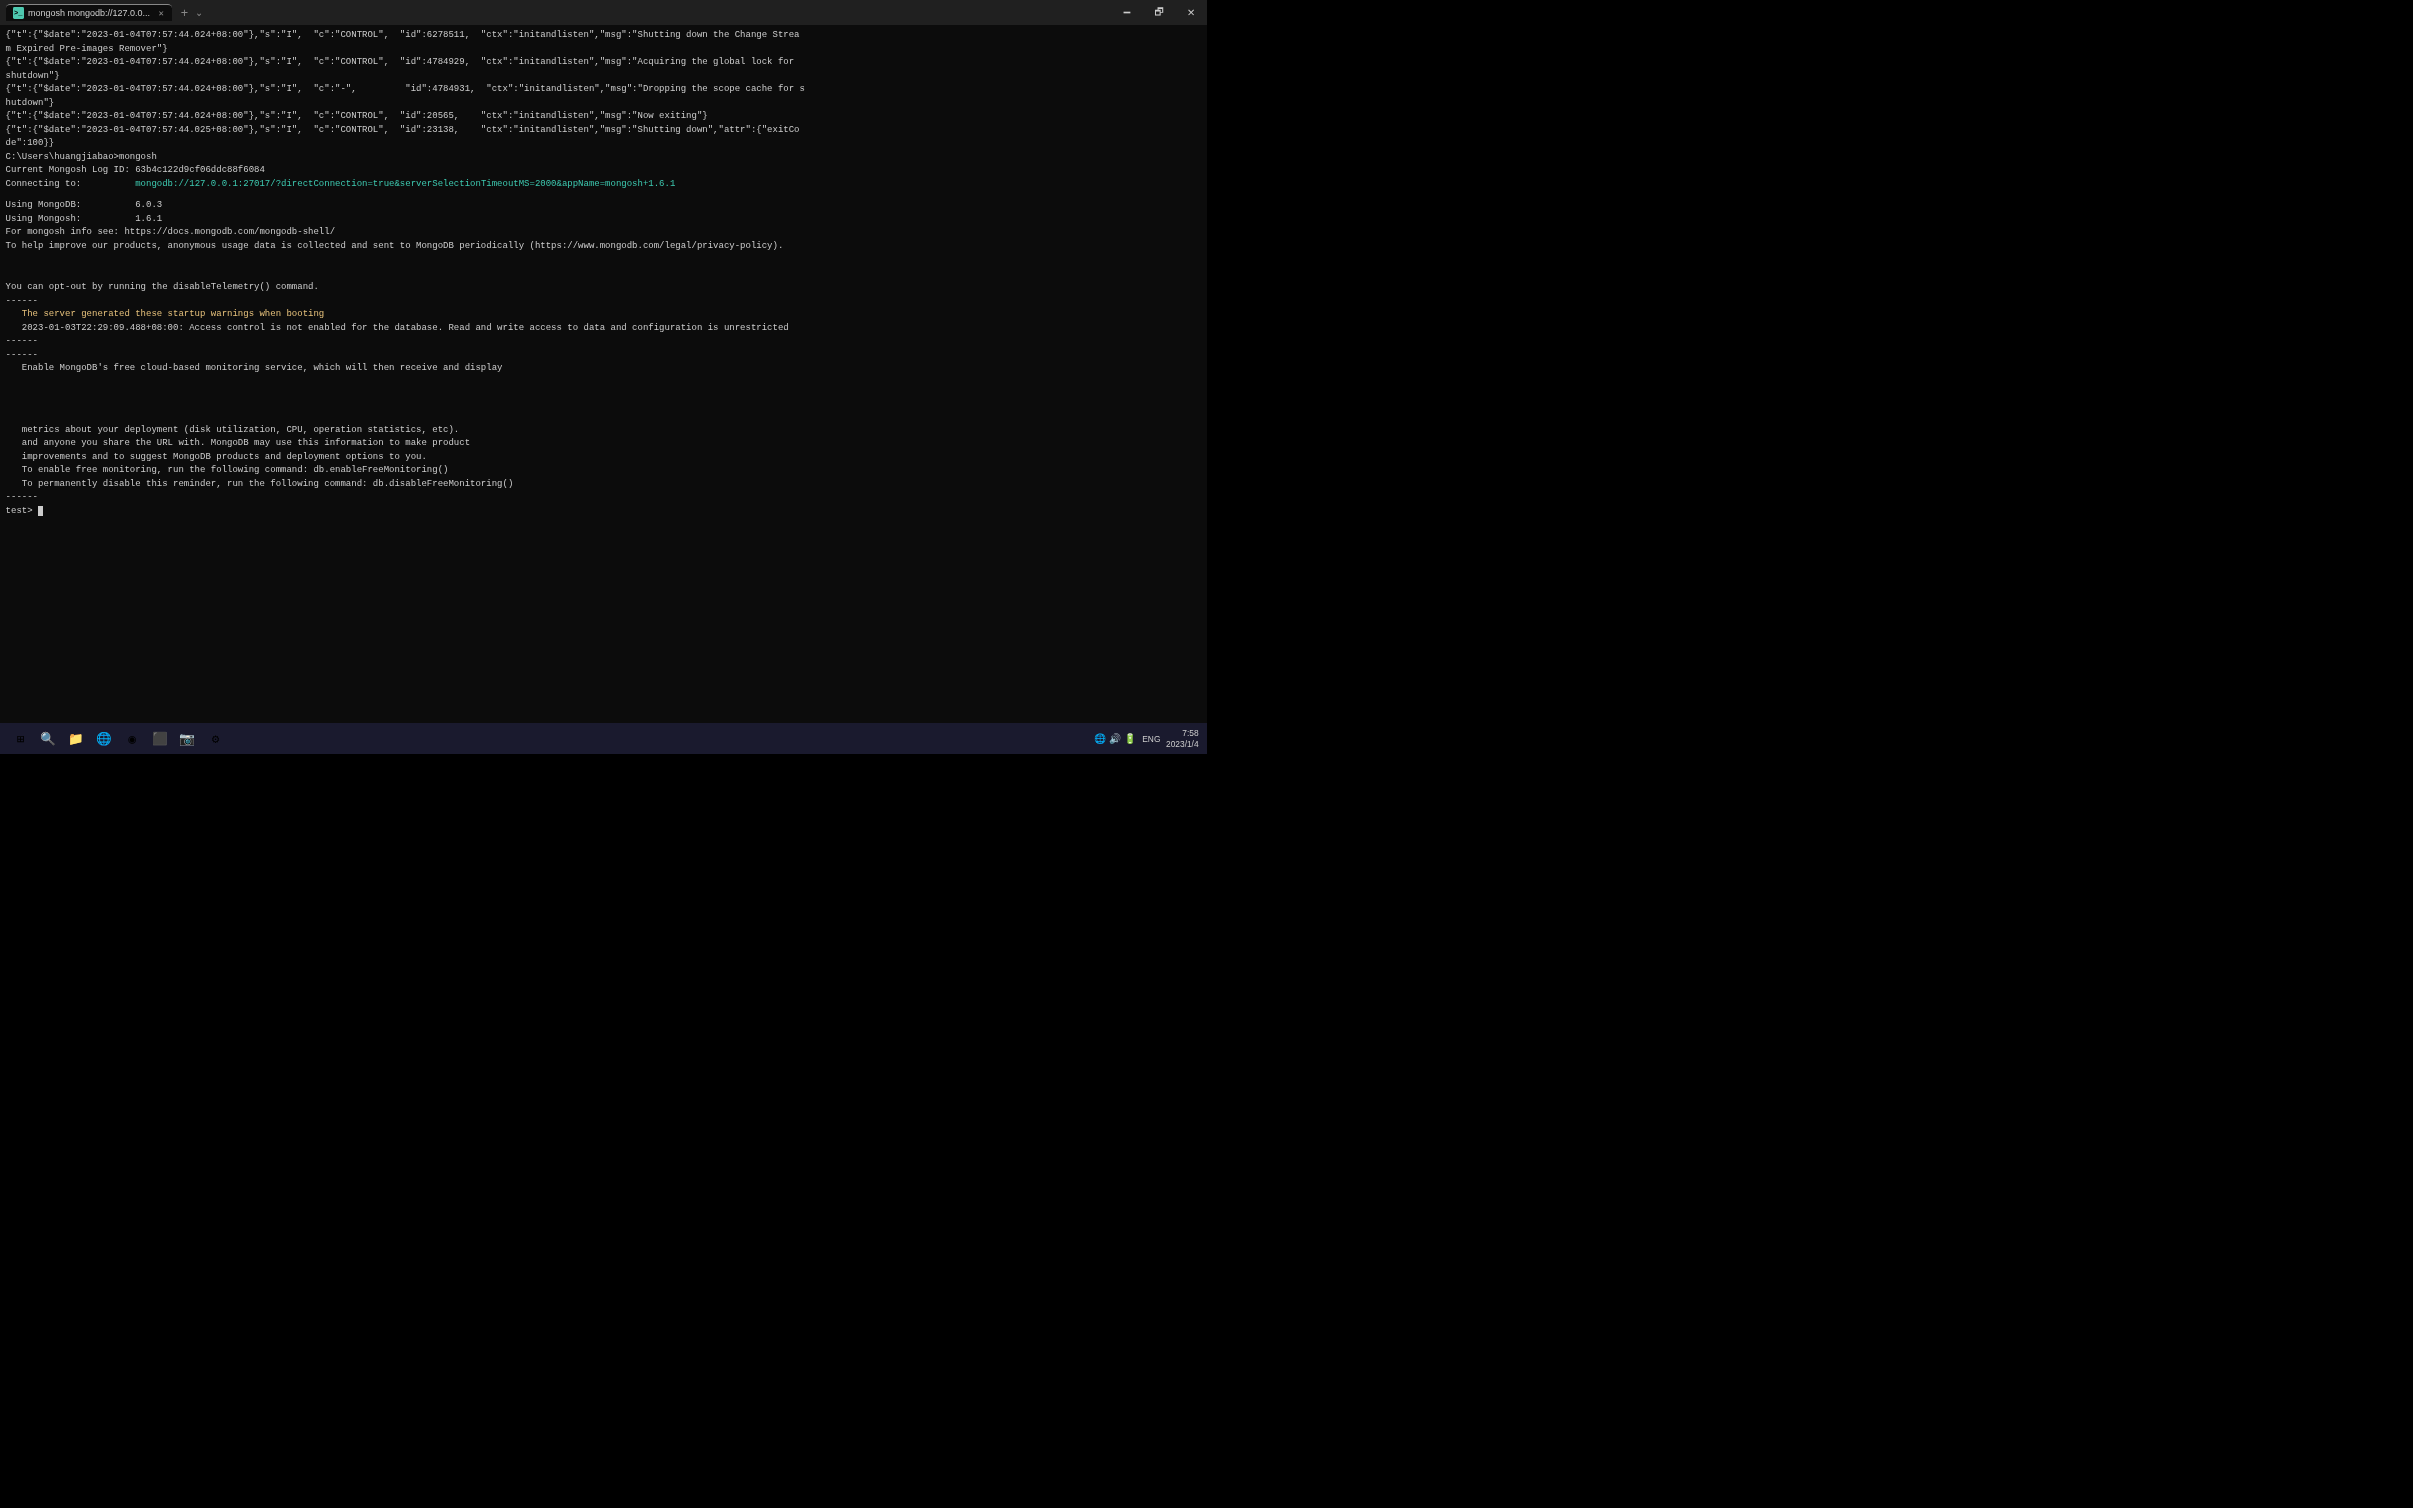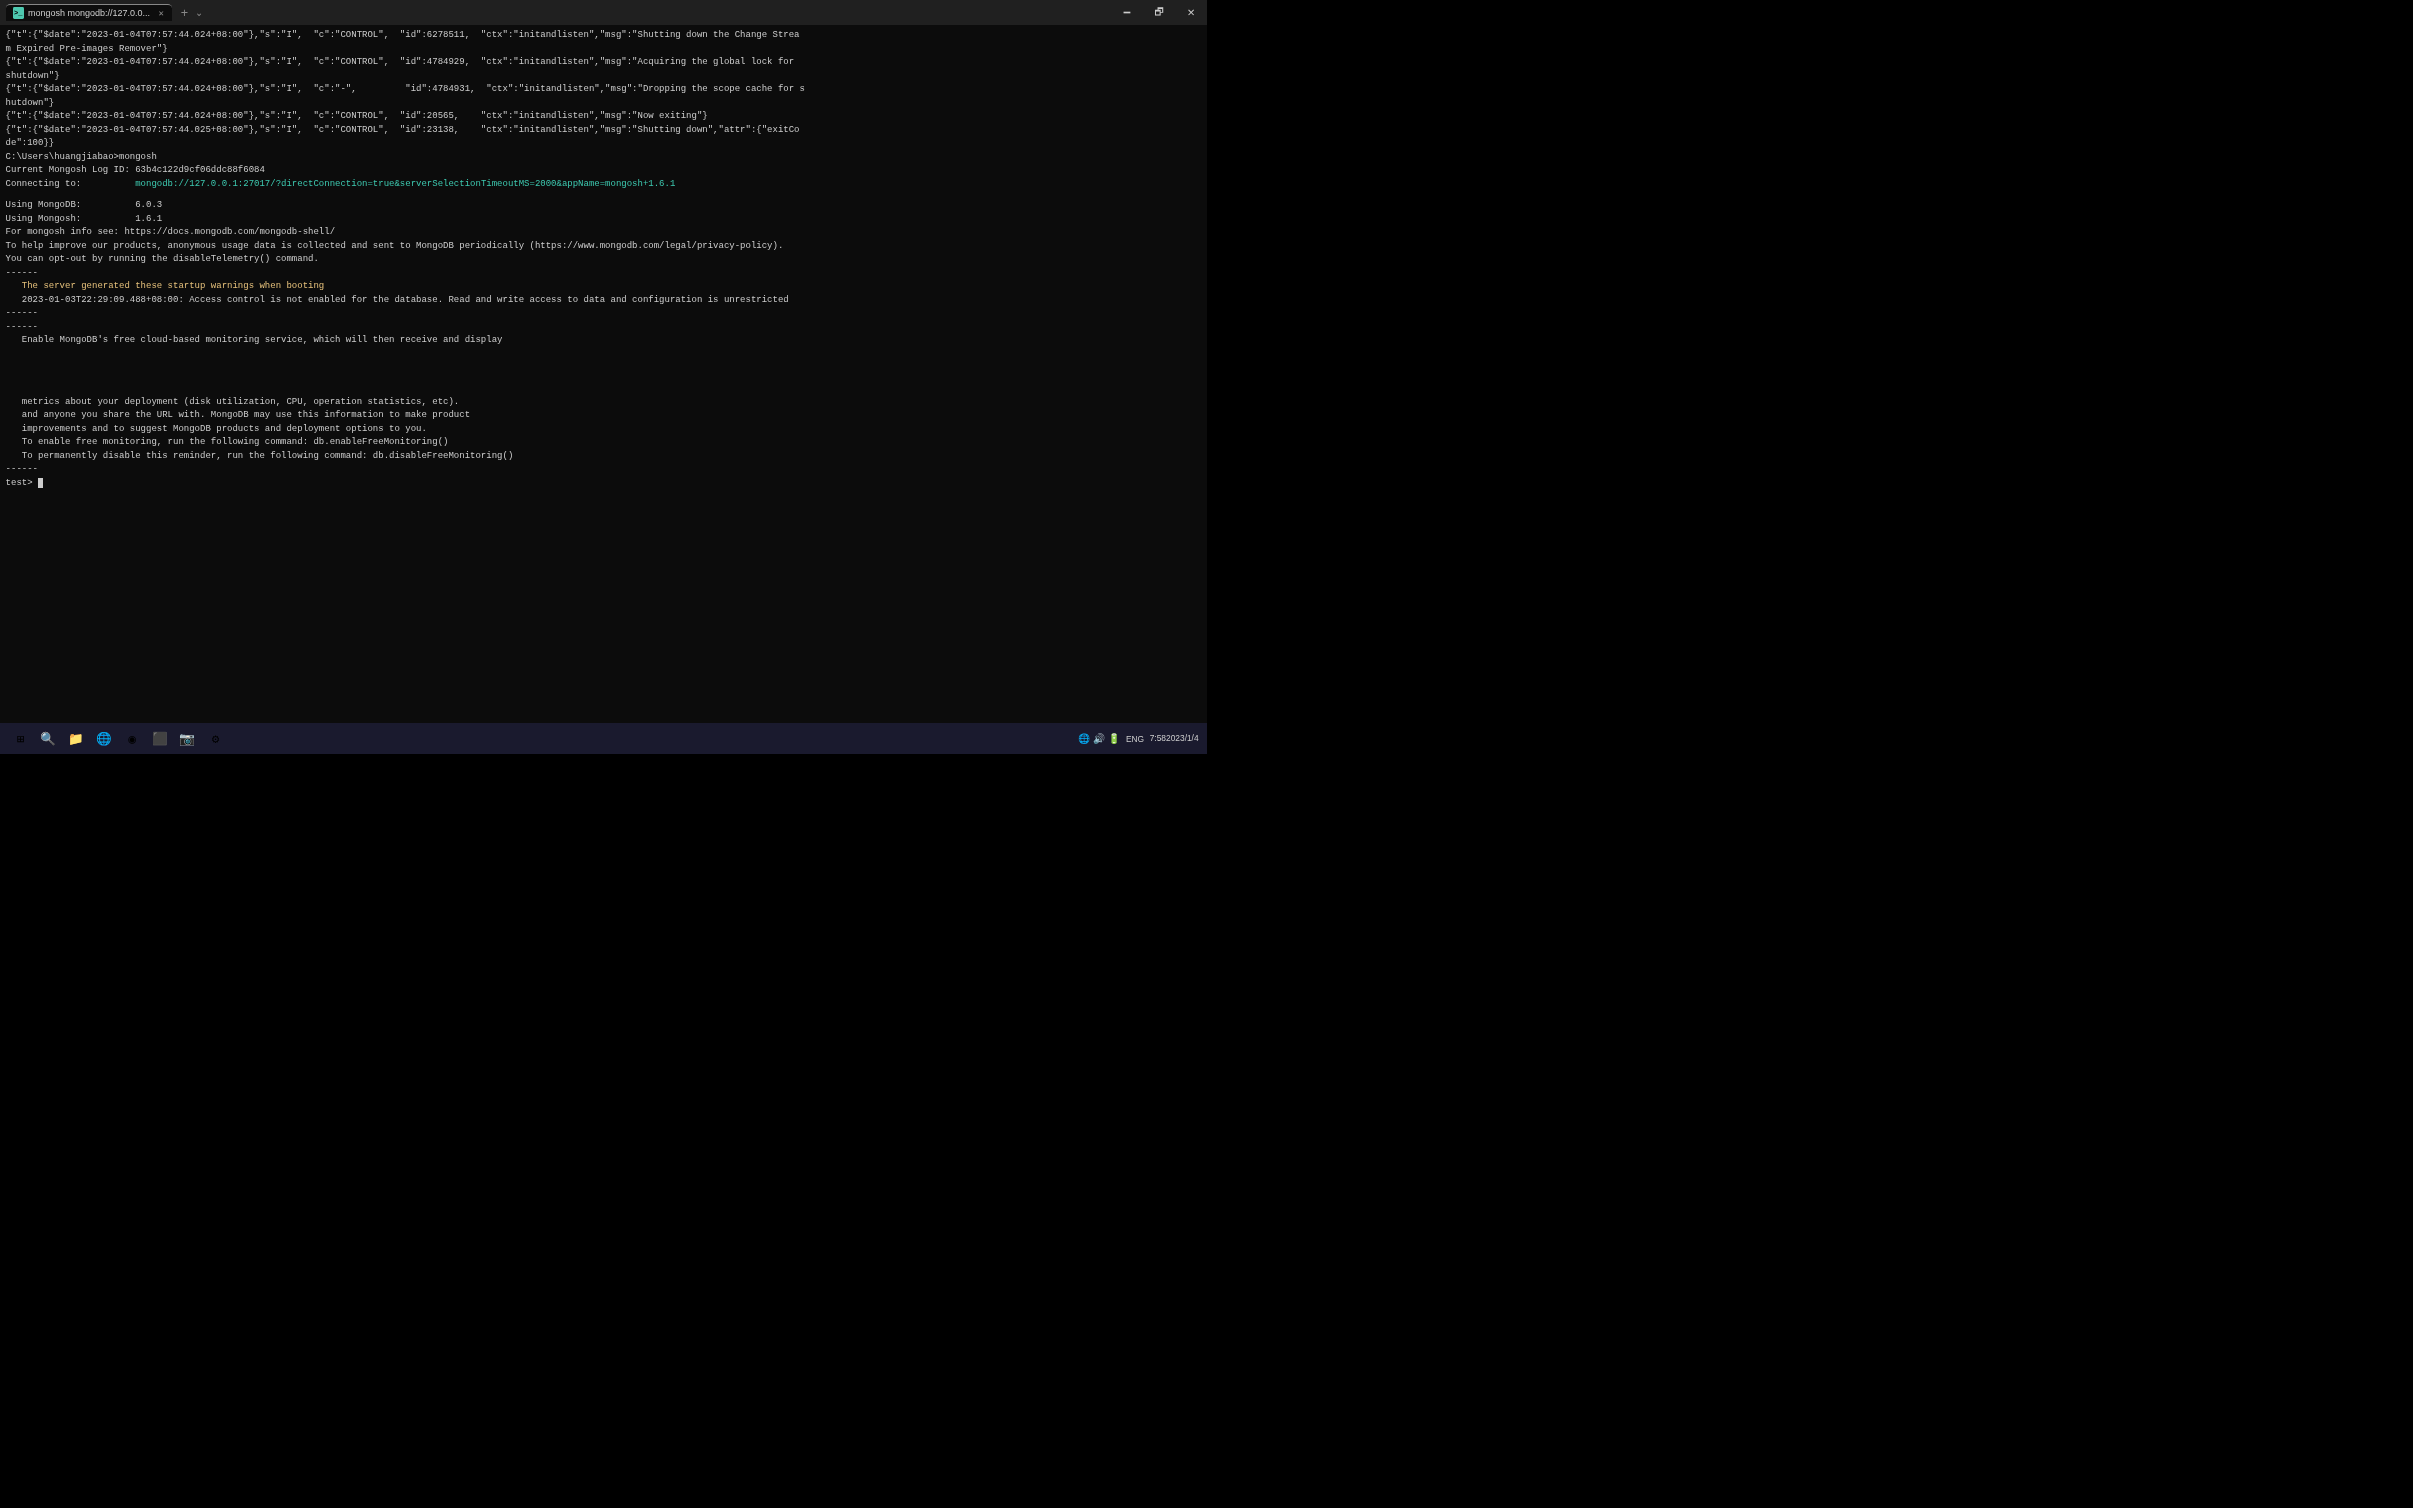--- a/index.html
+++ b/index.html
@@ -119,21 +119,22 @@
     #taskbar-right {
       display: flex;
       align-items: center;
       gap: 5.6px;
       color: #ccc;
       font-family: Segoe UI, sans-serif;
       font-size: 8.4px;
     }
     #clock {
       display: flex;
-      flex-direction: row;
+      flex-direction: column;
+      align-items: flex-end;
       line-height: 1.3;
     }
     #taskbar-sys {
       display: flex;
       align-items: center;
       gap: 2.8px;
     }
   </style>
 </head>
 <body>
@@ -170,21 +171,21 @@
     <div class="line" style="color: rgb(204, 204, 204);">C:\Users\huangjiabao&gt;mongosh</div>
     <div class="line" style="color: rgb(204, 204, 204);">Current Mongosh Log ID:	63b4c122d9cf06ddc88f6084</div>
     <div class="line" style="color: rgb(204, 204, 204);">Connecting to:          <span style="color: rgb(61, 201, 176);">mongodb://127.0.0.1:27017/?directConnection=true&amp;serverSelectionTimeoutMS=2000&amp;appName=mongosh+1.6.1</span></div>
     <div class="line" style="color: rgb(204, 204, 204); margin-top: 8px;">Using MongoDB:		6.0.3</div>
     <div class="line" style="color: rgb(204, 204, 204);">Using Mongosh:		1.6.1</div>
     <div class="line" style="color: rgb(204, 204, 204);"></div>
     <div class="line" style="color: rgb(204, 204, 204);">For mongosh info see: https://docs.mongodb.com/mongodb-shell/</div>
     <div class="line" style="color: rgb(204, 204, 204);"></div>
     <div class="line" style="color: rgb(204, 204, 204);"></div>
     <div class="line" style="color: rgb(204, 204, 204);">To help improve our products, anonymous usage data is collected and sent to MongoDB periodically (https://www.mongodb.com/legal/privacy-policy).</div>
-    <div class="line" style="color: rgb(204, 204, 204);">You can opt-out by running the disableTelemetry() command.</div>
+    <div class="line" style="color: rgb(204, 204, 204); margin-top: 28px;">You can opt-out by running the disableTelemetry() command.</div>
     <div class="line" style="color: rgb(204, 204, 204);"></div>
     <div class="line" style="color: rgb(204, 204, 204);">------</div>
     <div class="line" style="color: rgb(229, 192, 123);">   The server generated these startup warnings when booting</div>
     <div class="line" style="color: rgb(204, 204, 204);">   2023-01-03T22:29:09.488+08:00: Access control is not enabled for the database. Read and write access to data and configuration is unrestricted</div>
     <div class="line" style="color: rgb(204, 204, 204);">------</div>
     <div class="line" style="color: rgb(204, 204, 204);"></div>
     <div class="line" style="color: rgb(204, 204, 204);">------</div>
     <div class="line" style="color: rgb(204, 204, 204);">   Enable MongoDB's free cloud-based monitoring service, which will then receive and display</div>
     <div class="line" style="color: rgb(204, 204, 204); margin-top: 48px;">   metrics about your deployment (disk utilization, CPU, operation statistics, etc).</div>
     <div class="line" style="color: rgb(204, 204, 204);"></div>

